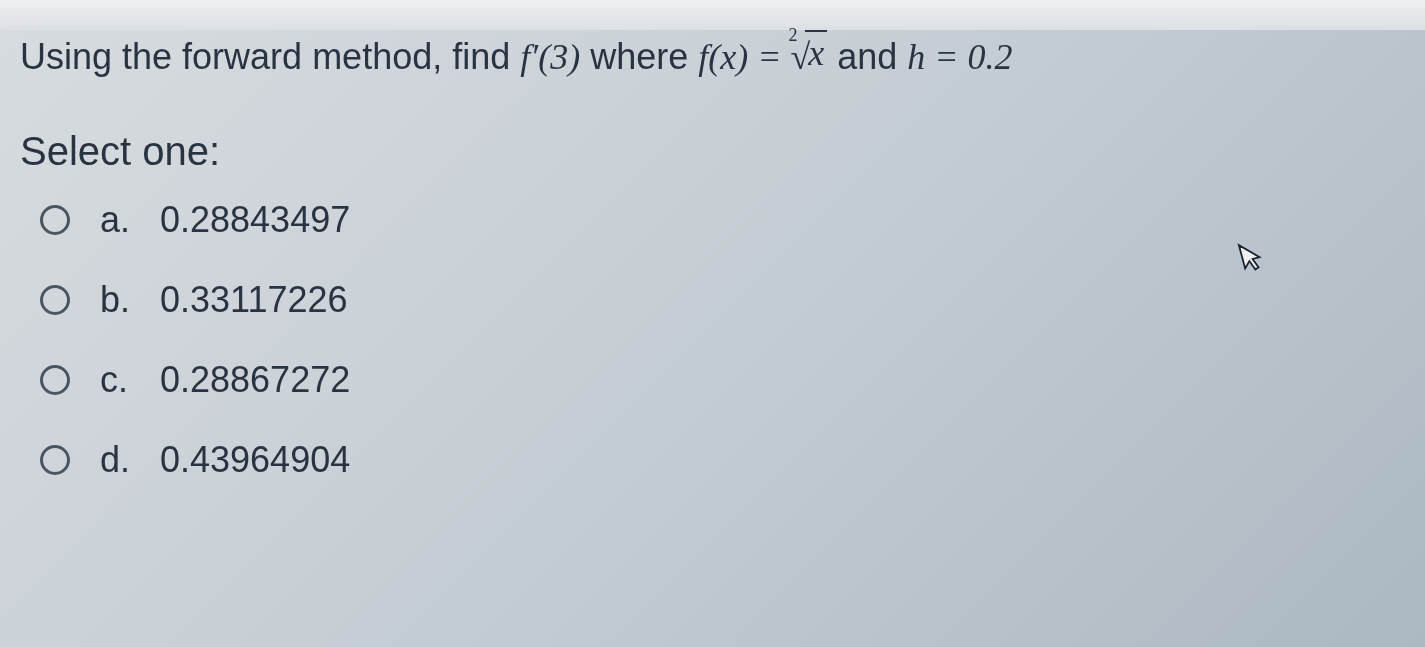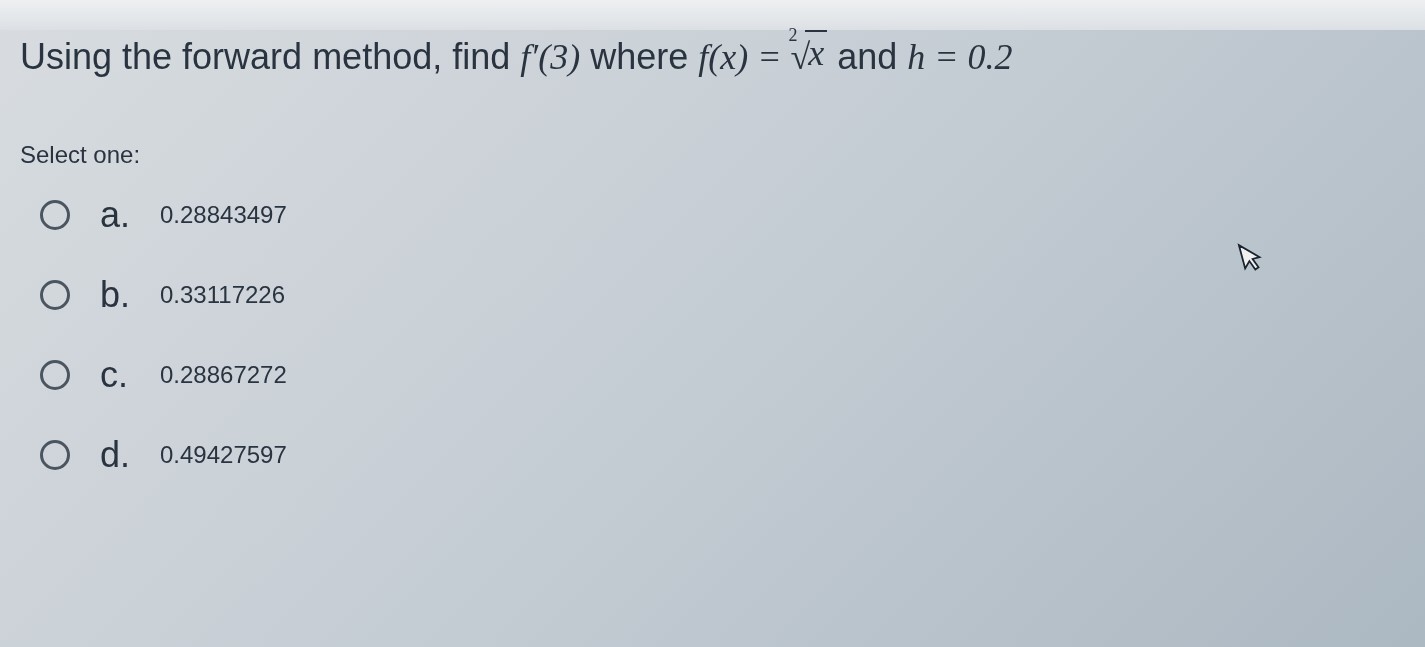--- a/index.html
+++ b/index.html
@@ -52,22 +52,22 @@
     }
     .root-arg {
       border-top: 2px solid #2a3440;
       padding: 0 3px;
       display: inline-block;
       margin-left: -5px;
       vertical-align: top;
       line-height: 1.2;
     }
     .select-prompt {
-      font-size: 24px;
-      margin-top: 57px;
+      font-size: 40px;
+      margin-top: 45px;
       color: #2a3440;
     }
     .options {
       margin-top: 25px;
     }
     .option {
       display: flex;
       align-items: center;
       margin-bottom: 38px;
       padding-left: 20px;
@@ -81,21 +81,21 @@
       margin-right: 30px;
       flex-shrink: 0;
       cursor: pointer;
     }
     .option-label {
       font-size: 36px;
       color: #2a3440;
       width: 60px;
     }
     .option-value {
-      font-size: 24px;
+      font-size: 36px;
       color: #2a3440;
     }
     .cursor-icon {
       position: absolute;
       right: 160px;
       top: 240px;
       font-size: 28px;
       color: #1a2430;
       transform: rotate(-15deg);
     }
@@ -139,21 +139,21 @@
     <span class="option-value">0.33117226</span>
   </div>
   <div class="option">
     <div class="radio-button"></div>
     <span class="option-label">c.</span>
     <span class="option-value">0.28867272</span>
   </div>
   <div class="option">
     <div class="radio-button"></div>
     <span class="option-label">d.</span>
-    <span class="option-value">0.49427597</span>
+    <span class="option-value">0.43964904</span>
   </div>
 </div>
 
 <div class="cursor-icon">
   <svg viewBox="0 0 20 30">
     <path d="M 3 2 L 3 22 L 8 17 L 11 25 L 14 24 L 11 16 L 17 16 Z" fill="#f0f0f0" stroke="#1a2430" stroke-width="1.5"></path>
   </svg>
 </div>
 
 </body></html>

